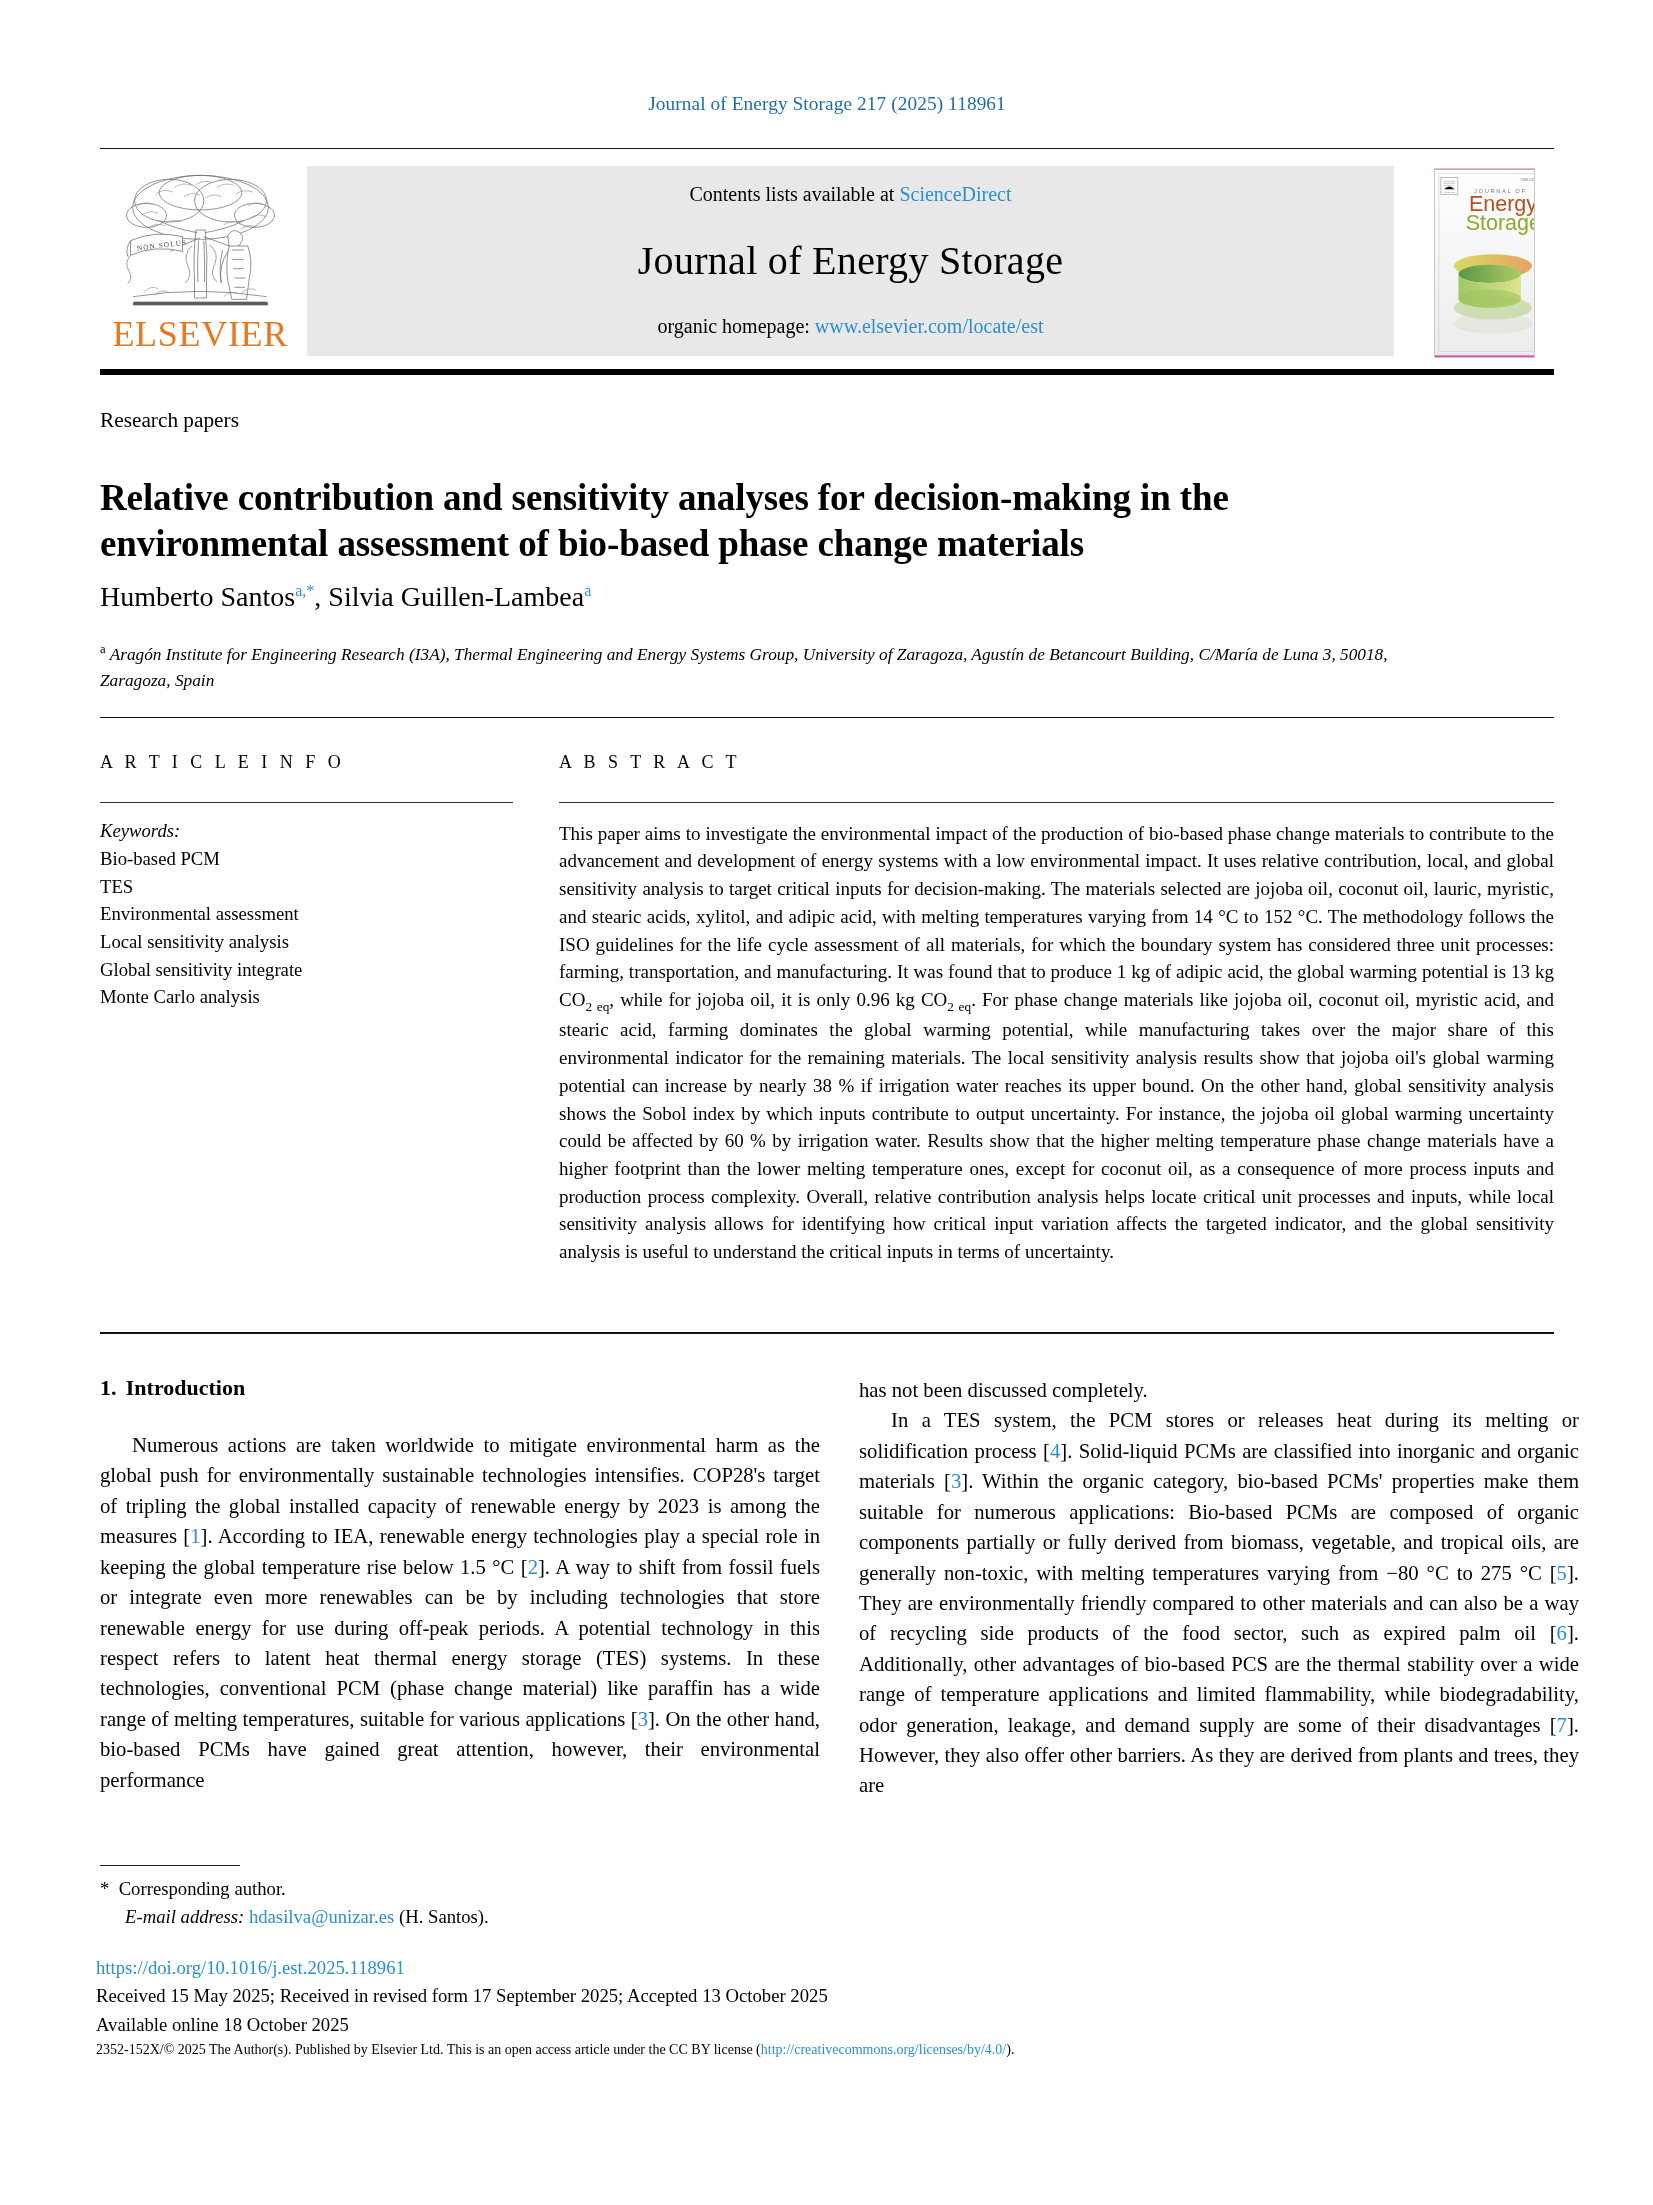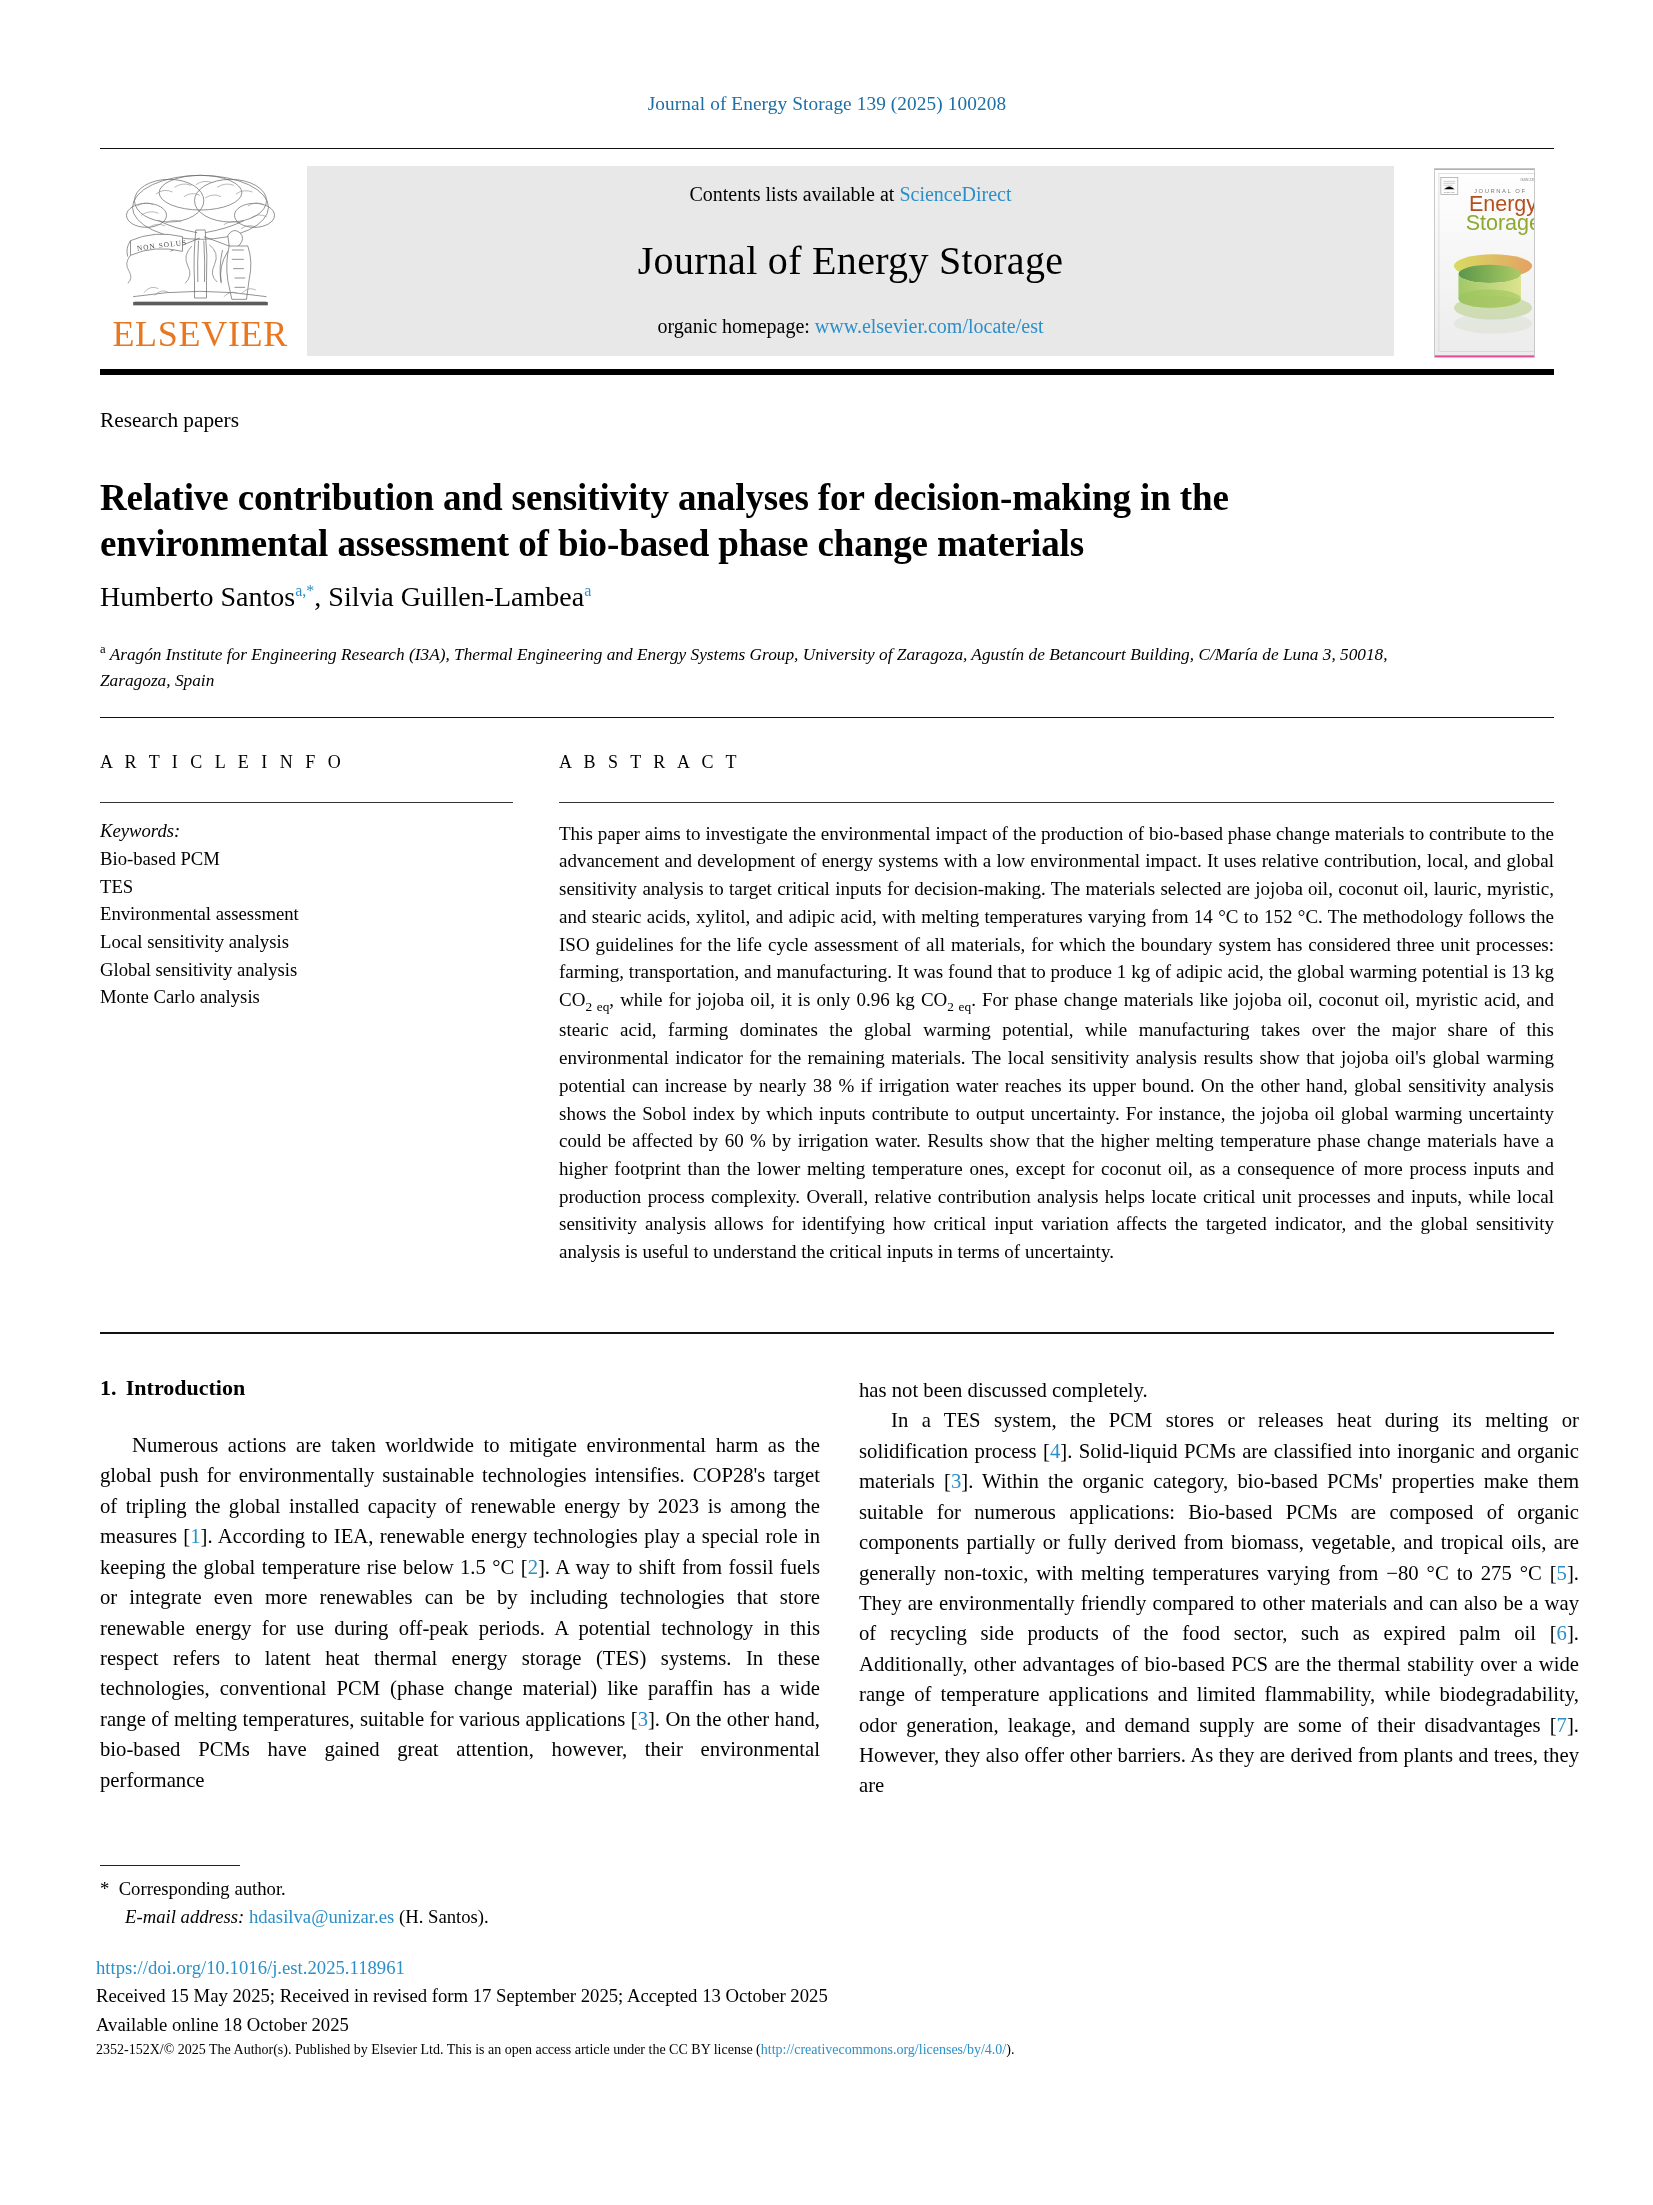--- a/index.html
+++ b/index.html
@@ -114,21 +114,21 @@
   .backmatter{ position:absolute; left:96px; top:1954px; width:1460px; font-size:18.7px; line-height:1.52; }
   .backmatter .doi{ color:#2b8fc9; }
   .bm-line{ white-space:nowrap; }
   .bm-small{ font-size:14px; }
 </style>
 </head>
 <body>
 
 <div class="page">
 
-  <div class="runhead">Journal of Energy Storage 139 (2025) 100208</div>
+  <div class="runhead">Journal of Energy Storage 217 (2025) 118961</div>
 
   <div class="rule-top"></div>
 
   <div class="masthead">
 
     <div class="elsevier-logo">
       <div class="tree-wrap">
         <svg viewBox="0 0 250 222" width="167" height="148" aria-hidden="true">
           <g stroke="#6b6b6b" stroke-width="1.1" fill="none">
 
@@ -276,21 +276,21 @@
 
   <div class="info-col">
     <div class="smallcaps-head">A R T I C L E  I N F O</div>
     <div class="hr-thin"></div>
     <div class="kw-block">
       <div class="kw-title">Keywords:</div>
       <div>Bio-based PCM</div>
       <div>TES</div>
       <div>Environmental assessment</div>
       <div>Local sensitivity analysis</div>
-      <div>Global sensitivity analysis</div>
+      <div>Global sensitivity integrate</div>
       <div>Monte Carlo analysis</div>
     </div>
   </div>
 
   <div class="abs-col">
     <div class="smallcaps-head">A B S T R A C T</div>
     <div class="hr-thin"></div>
     <div class="abs-body">
       <span>This paper aims to investigate the environmental impact of the production of bio-based phase change materials to contribute to the advancement and development of energy systems with a low environmental impact. It uses relative contribution, local, and global sensitivity analysis to target critical inputs for decision-making. The materials selected are jojoba oil, coconut oil, lauric, myristic, and stearic acids, xylitol, and adipic acid, with melting temperatures varying from 14 °C to 152 °C. The methodology follows the ISO guidelines for the life cycle assessment of all materials, for which the boundary system has considered three unit processes: farming, transportation, and manufacturing. It was found that to produce 1 kg of adipic acid, the global warming potential is 13 kg CO</span><span class="sub">2 eq</span><span>, while for jojoba oil, it is only 0.96 kg CO</span><span class="sub">2 eq</span><span>. For phase change materials like jojoba oil, coconut oil, myristic acid, and stearic acid, farming dominates the global warming potential, while manufacturing takes over the major share of this environmental indicator for the remaining materials. The local sensitivity analysis results show that jojoba oil's global warming potential can increase by nearly 38 % if irrigation water reaches its upper bound. On the other hand, global sensitivity analysis shows the Sobol index by which inputs contribute to output uncertainty. For instance, the jojoba oil global warming uncertainty could be affected by 60 % by irrigation water. Results show that the higher melting temperature phase change materials have a higher footprint than the lower melting temperature ones, except for coconut oil, as a consequence of more process inputs and production process complexity. Overall, relative contribution analysis helps locate critical unit processes and inputs, while local sensitivity analysis allows for identifying how critical input variation affects the targeted indicator, and the global sensitivity analysis is useful to understand the critical inputs in terms of uncertainty.</span>
     </div>

